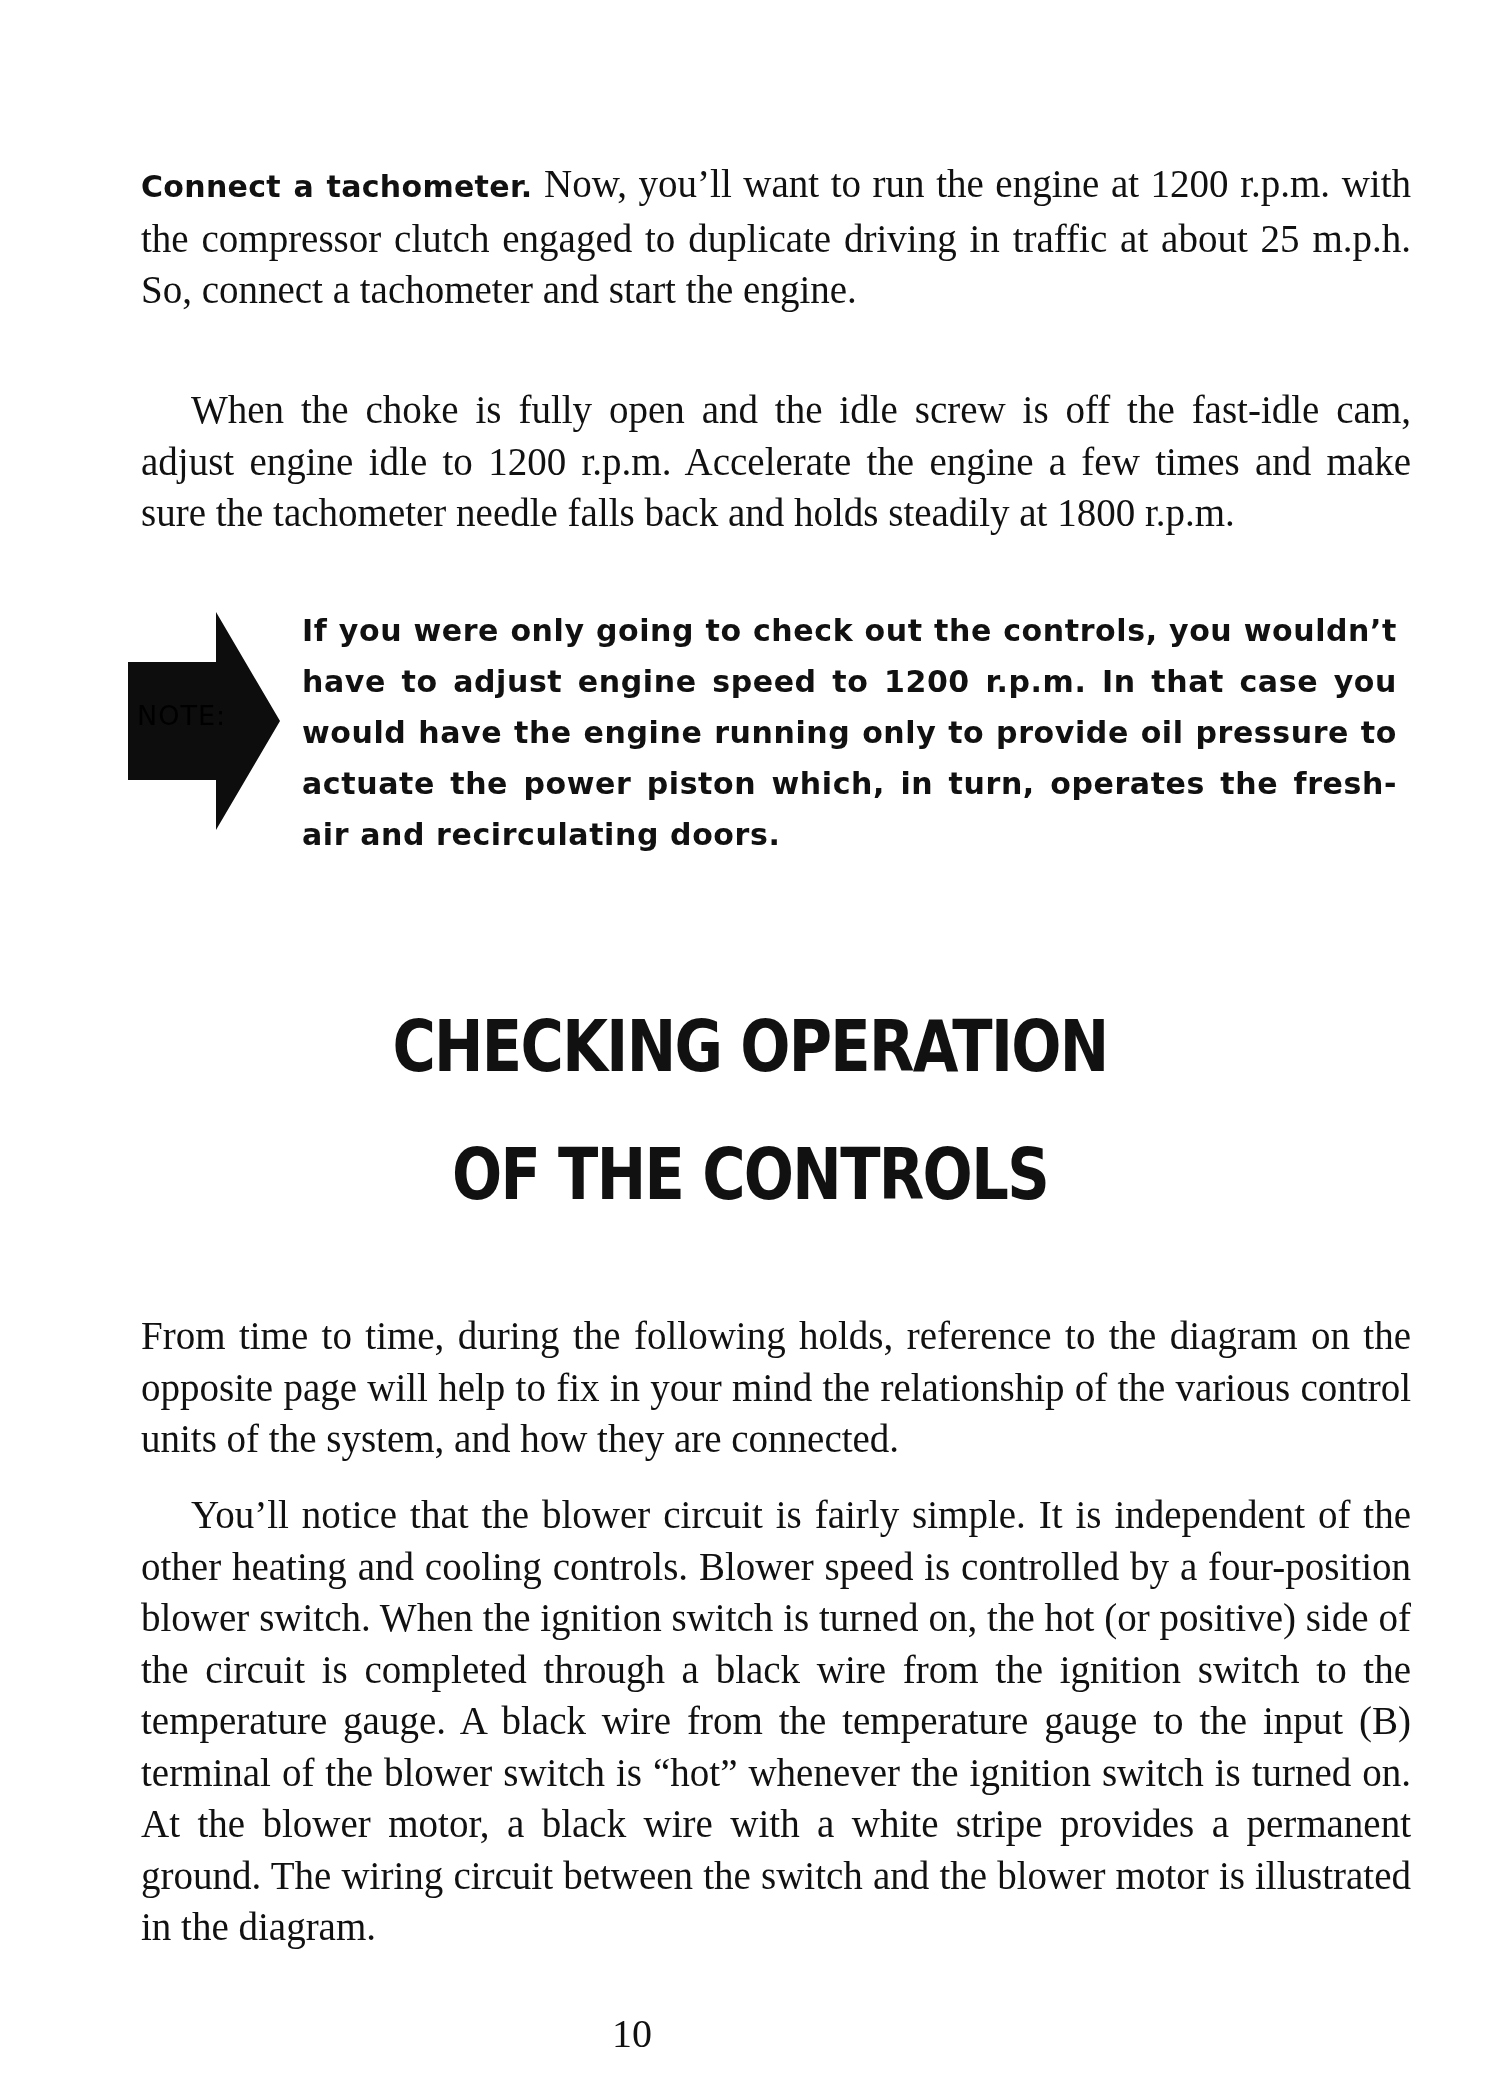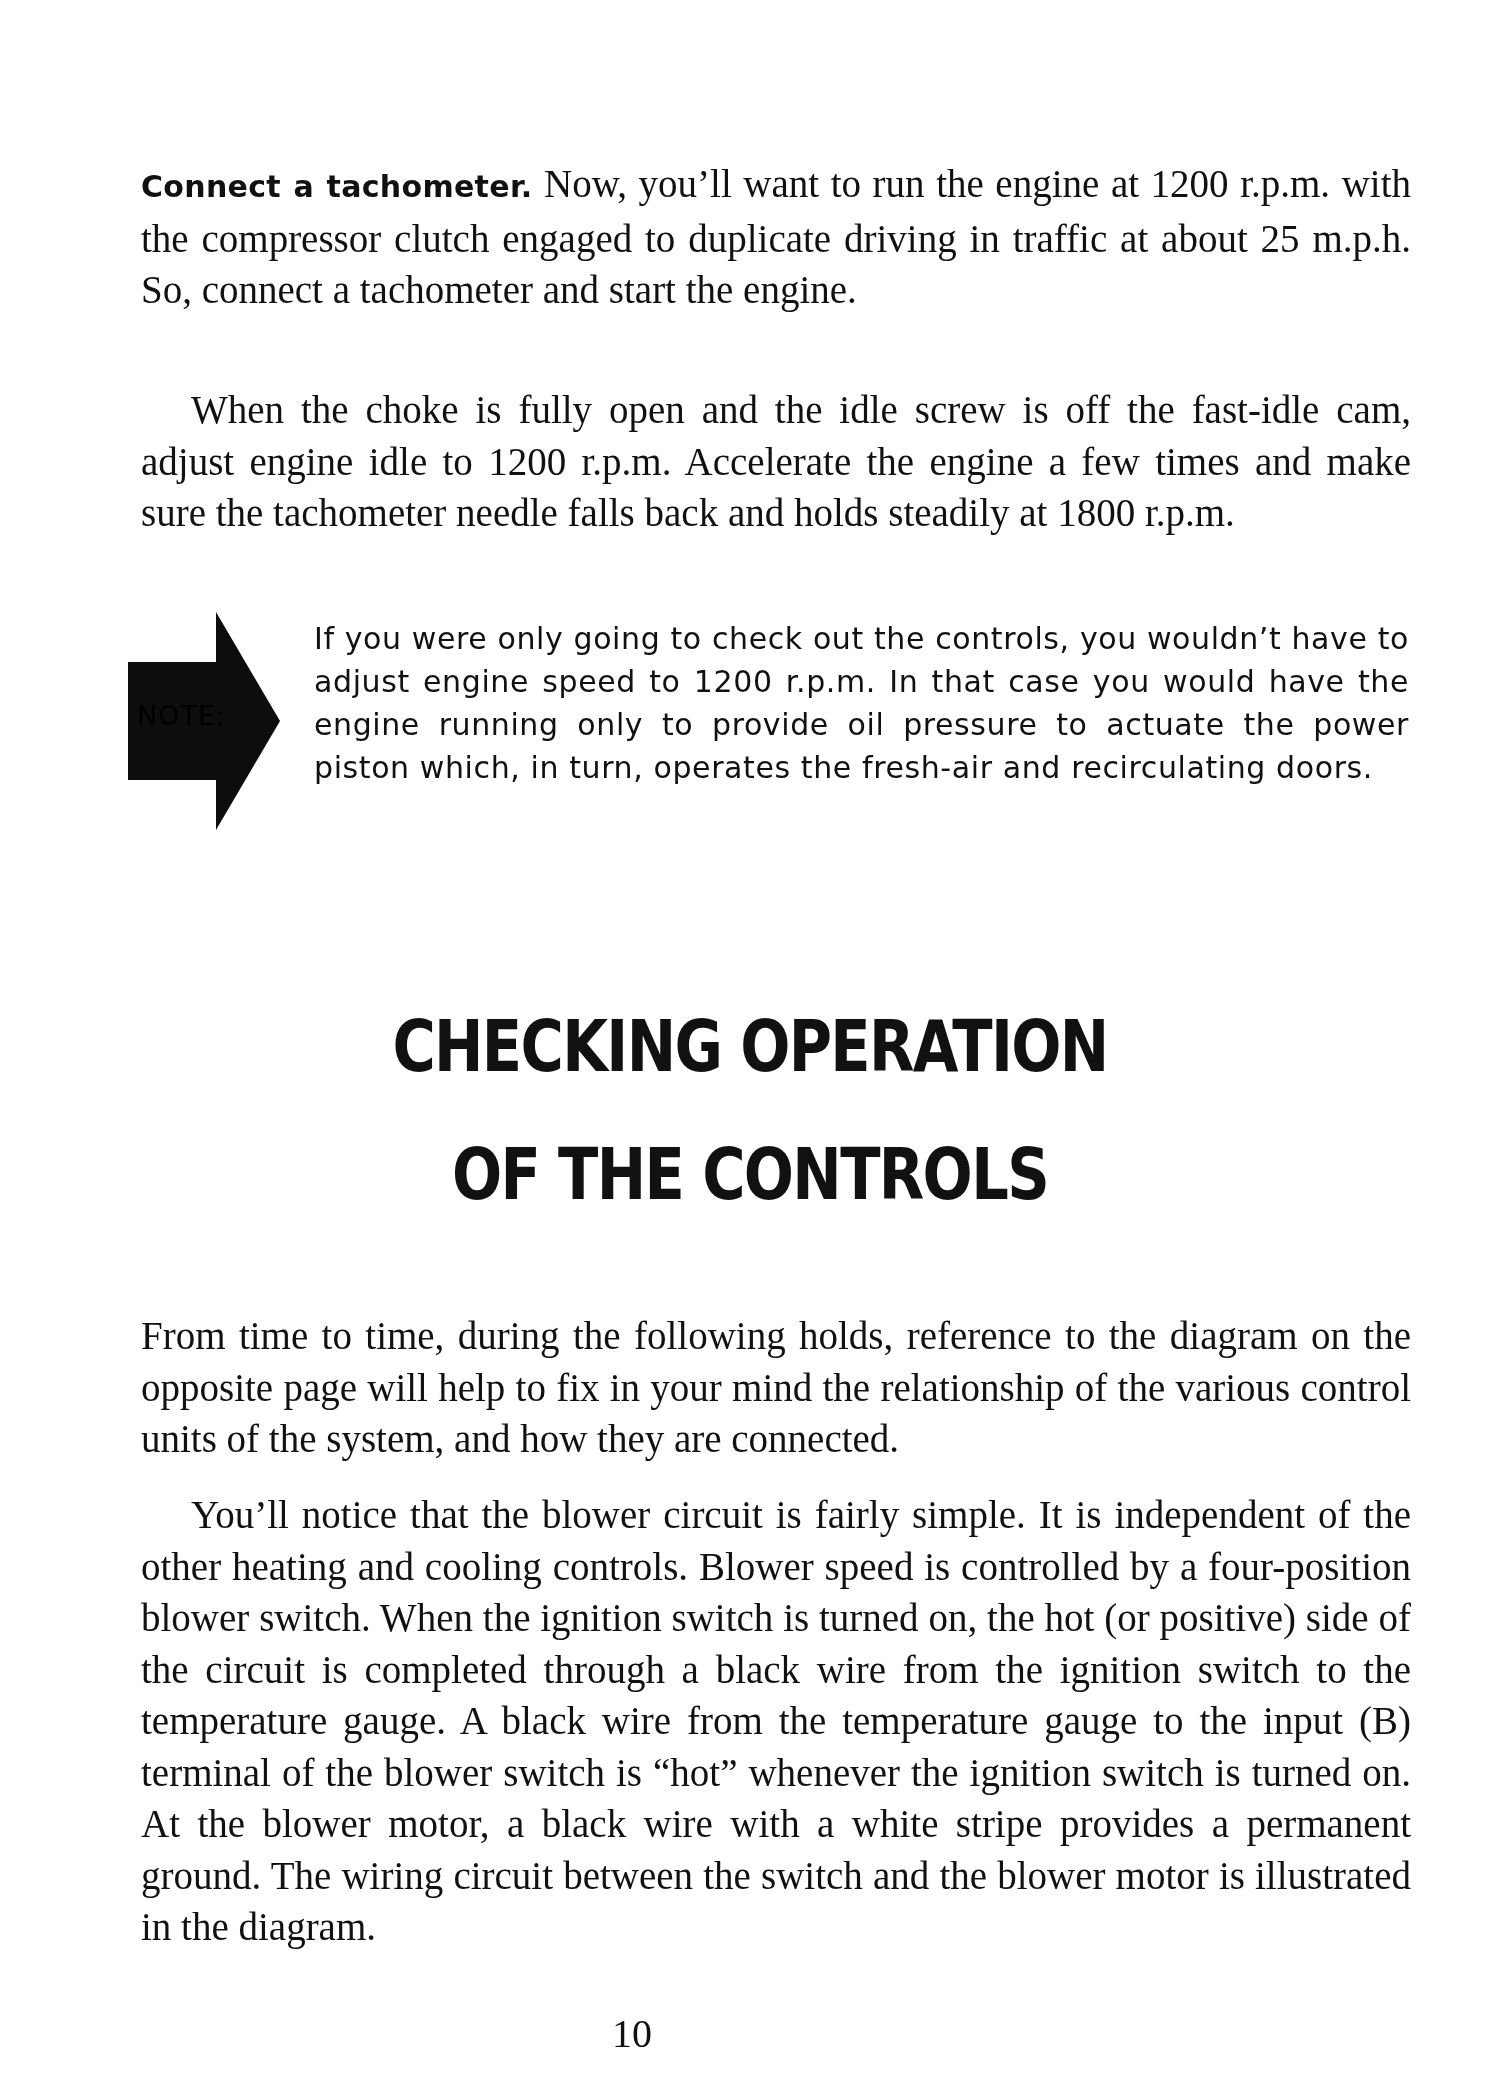--- a/index.html
+++ b/index.html
@@ -23,24 +23,24 @@
     #p2 { top: 370px; }
 
     .note-arrow { position: absolute; left: 128px; top: 612px; width: 152px; height: 218px; }
     .note-label {
       position: absolute; left: 137px; top: 700px; width: 140px;
       font-family: "DejaVu Sans", "Liberation Sans", sans-serif;
       font-size: 27px; color: #000000; letter-spacing: 1px;
     }
     .note-text {
       position: absolute; left: 302px; top: 605px; width: 1095px;
-      font-family: "DejaVu Sans", "Liberation Sans", sans-serif; font-weight: normal;
-      font-size: 30px; line-height: 43px;
+      font-family: "DejaVu Sans", "Liberation Sans", sans-serif; font-weight: bold;
+      font-size: 30px; line-height: 51px;
       text-align: justify; text-align-last: left; letter-spacing: 0.6px;
-      margin: 12px;
+      margin: 0;
     }
 
     .heading {
       position: absolute; left: 0; width: 1500px; text-align: center;
       font-family: "DejaVu Sans", "Liberation Sans", sans-serif; font-weight: bold;
       font-size: 72px; letter-spacing: -2px; line-height: 1;
       transform: scaleX(0.82); transform-origin: center;
       margin: 0;
     }
     #h1 { top: 1010px; }

